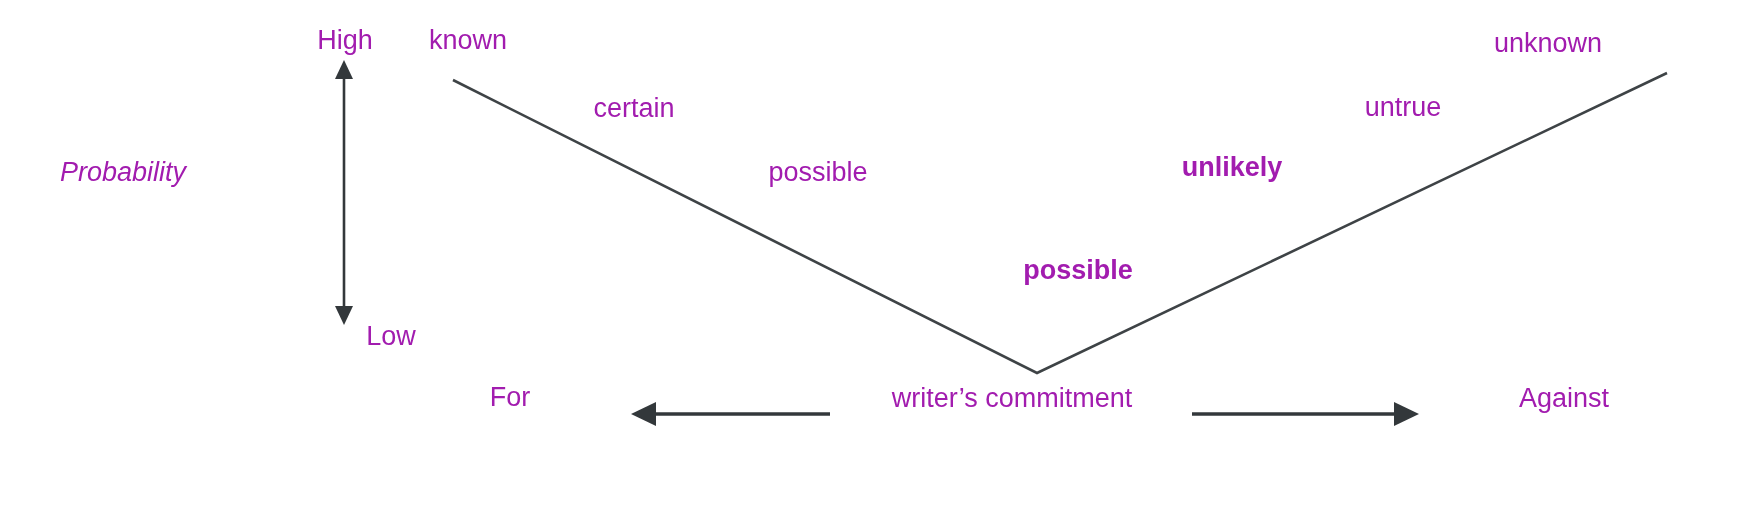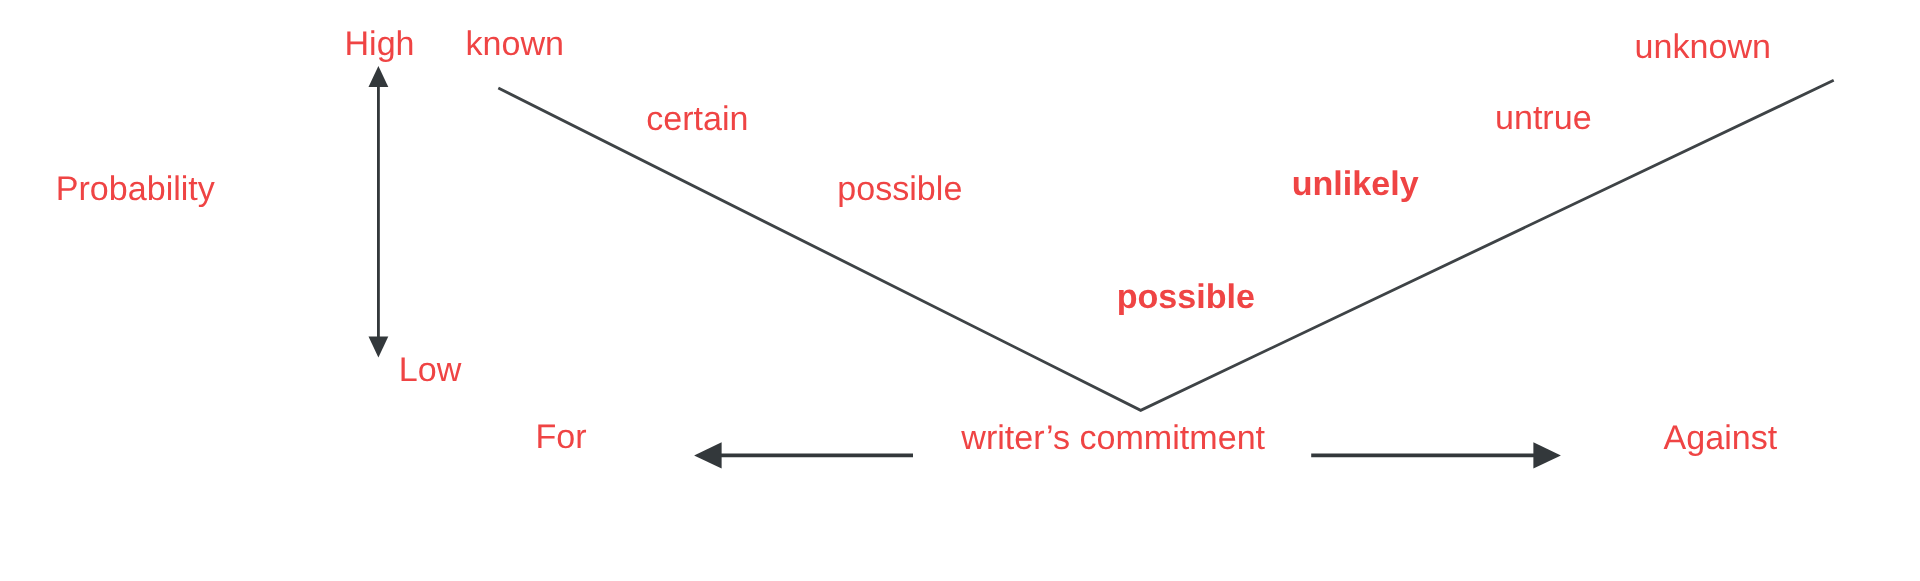--- a/index.html
+++ b/index.html
@@ -12,23 +12,23 @@
     overflow: hidden;
   }
   #diagram-svg {
     position: absolute;
     left: 0; top: 0;
     width: 1745px; height: 528px;
   }
   .lbl {
     position: absolute;
     transform: translateX(-50%);
-    font-size: 31px;
+    font-size: 27px;
     line-height: 32px;
-    color: #ef4444;
+    color: #a21caf;
     white-space: nowrap;
   }
   .caption {
     position: absolute;
     left: 7px;
     top: 456px;
     font-size: 34px;
     line-height: 42px;
     color: #1f2124;
     white-space: nowrap;
@@ -53,21 +53,21 @@
       <line x1="830" y1="414" x2="653" y2="414" stroke="#33383b" stroke-width="3.4"></line>
       <polygon points="631,414 656,402 656,426" fill="#33383b"></polygon>
     </g>
 
     <g>
       <line x1="1192" y1="414" x2="1397" y2="414" stroke="#33383b" stroke-width="3.4"></line>
       <polygon points="1419,414 1394,402 1394,426" fill="#33383b"></polygon>
     </g>
   </svg>
 
-  <span class="lbl" style="left:123px; top:156px;">Probability</span>
+  <span class="lbl" style="left:123px; top:156px;font-style:italic;">Probability</span>
   <span class="lbl" style="left:345px; top:24px;">High</span>
   <span class="lbl" style="left:343px; top:320px;margin-left:48px;">Low</span>
 
   <span class="lbl" style="left:468px; top:24px;">known</span>
   <span class="lbl" style="left:1548px; top:27px;">unknown</span>
 
   <span class="lbl" style="left:634px; top:92px;">certain</span>
   <span class="lbl" style="left:818px; top:156px;">possible</span>
   <span class="lbl" style="left:1078px; top:254px;font-weight:bold;">possible</span>
 

